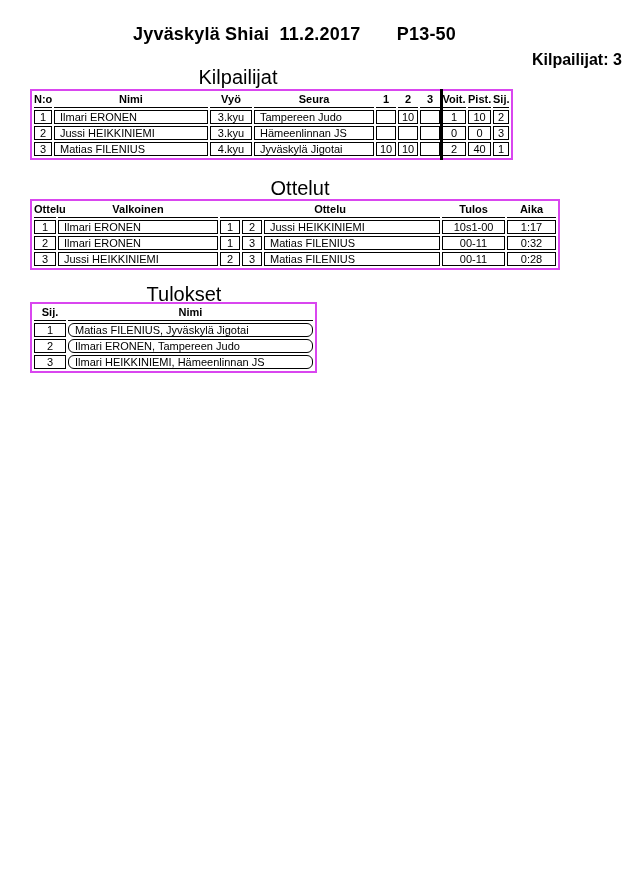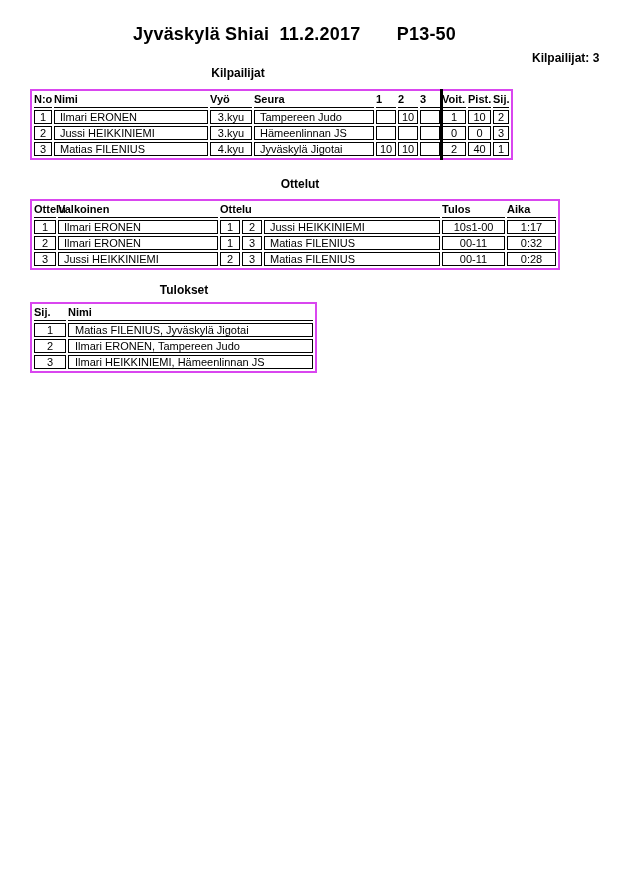--- a/index.html
+++ b/index.html
@@ -20,30 +20,30 @@
     font-size: 18px;
     font-weight: bold;
     white-space: pre;
     letter-spacing: 0.2px;
   }
 
   .count-label {
     position: absolute;
     left: 532px;
     top: 51px;
-    font-size: 12px;
+    font-size: 16px;
     font-weight: bold;
     white-space: nowrap;
   }
 
   .section-heading {
     position: absolute;
     transform: translateX(-50%);
-    font-size: 12px;
-    font-weight: bold;
+    font-size: 20px;
+    font-weight: normal;
     white-space: nowrap;
   }
   #heading-kilpailijat { left: 238px; top: 66px; }
   #heading-ottelut    { left: 300px; top: 177px; }
   #heading-tulokset   { left: 184px; top: 283px; }
 
   .tbl-wrap { position: absolute; display: inline-block; }
   #wrap-kilpailijat { left: 30px; top: 89px; }
   #wrap-ottelut     { left: 30px; top: 199px; }
   #wrap-tulokset    { left: 30px; top: 302px; }
@@ -60,21 +60,21 @@
   #table-ottelut     { width: 530px; }
   #table-tulokset    { width: 287px; }
 
   th {
     font-size: 11px;
     font-weight: bold;
     line-height: 12px;
     height: 12px;
     padding: 0 0 2px 0;
     border-bottom: 1px solid #000000;
-    text-align: left;
+    text-align: center;
     white-space: nowrap;
     overflow: visible;
     vertical-align: middle;
   }
   td {
     font-size: 11px;
     line-height: 12px;
     height: 12px;
     padding: 0;
     border: 1px solid #000000;
@@ -86,21 +86,21 @@
 
   
   #table-kilpailijat th:first-child { text-align: left; padding-left: 0; }
   #table-kilpailijat td:nth-child(2),
   #table-kilpailijat td:nth-child(4) { text-align: left; padding-left: 5px; }
 
   #table-ottelut th:first-child { text-align: left; margin-top: 10px; }
   #table-ottelut td:nth-child(2),
   #table-ottelut td:nth-child(5) { text-align: left; padding-left: 5px; }
 
-  #table-tulokset td:nth-child(2) { text-align: left; padding-left: 6px; }
+  #table-tulokset td:nth-child(2) { text-align: left; padding-left: 6px; border-radius: 6px; }
 
   
   .vline {
     position: absolute;
     left: 410px;
     top: 0;
     width: 3px;
     height: 100%;
     background: #000000;
   }

